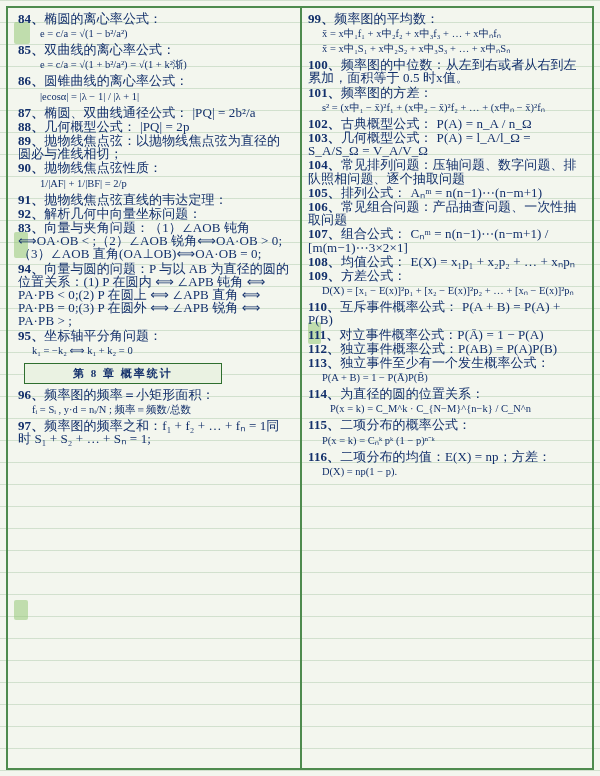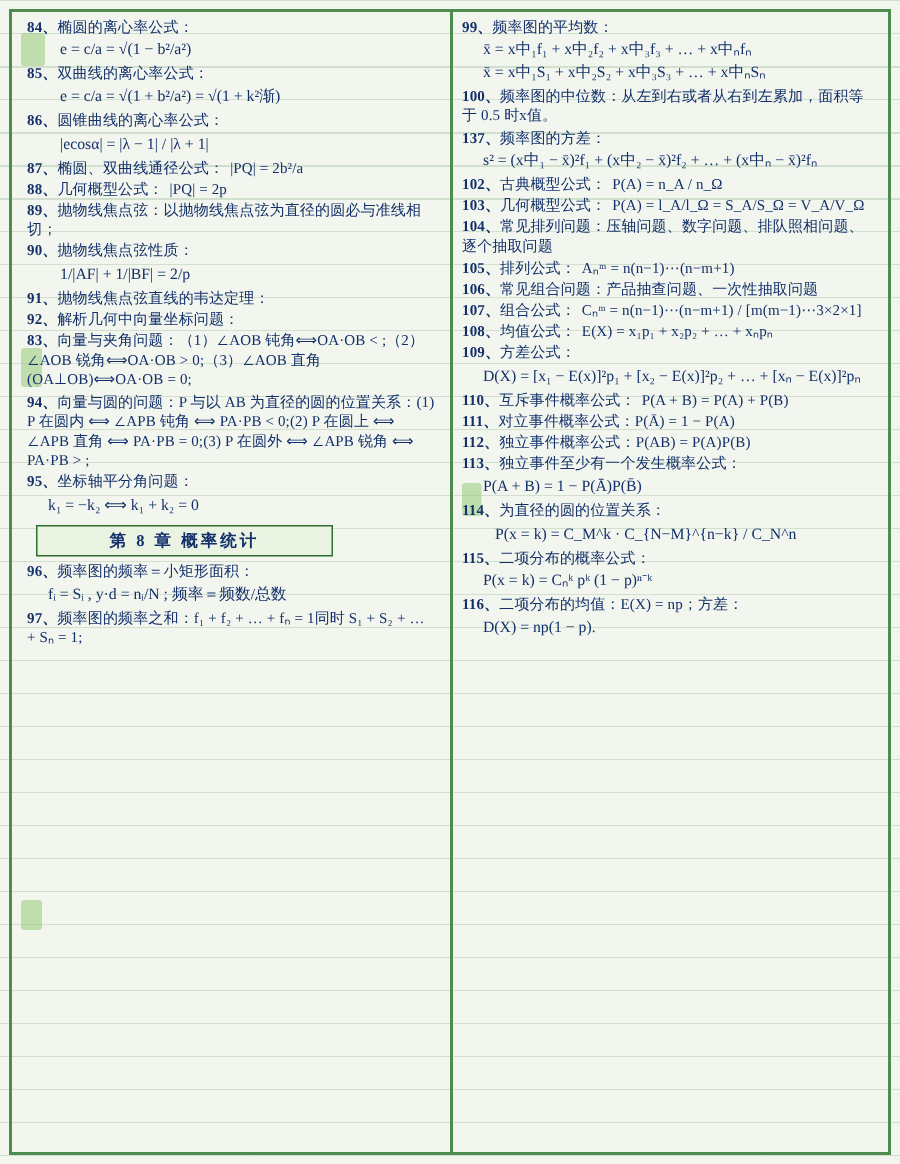--- a/index.html
+++ b/index.html
@@ -45,21 +45,21 @@
   .col{
     width:50%;
     box-sizing:border-box;
     padding:2px 8px 2px 8px;
   }
   .col.left{padding-left:10px;padding-right:10px;}
   .col.right{padding-right:8px;}
   .item{
     display:block;
     color:#13306b;
-    font-size:10px;
+    font-size:13px;
     line-height:13.2px;
     margin:0 0 1px 0;
     letter-spacing:0.1px;
     word-break:break-word;
   }
   .item .num{font-weight:bold;}
   .formula{
     display:block;
     color:#13306b;
     font-size:10.5px;
@@ -149,21 +149,21 @@
     </div>
 
     <div class="col right">
 
       <span class="item"><span class="num">99、</span><span>频率图的平均数：</span></span>
       <span class="formula" style="white-space:pre-line">x̄ = x中₁f₁ + x中₂f₂ + x中₃f₃ + … + x中ₙfₙ
 x̄ = x中₁S₁ + x中₂S₂ + x中₃S₃ + … + x中ₙSₙ</span>
 
       <span class="item"><span class="num">100、</span><span>频率图的中位数：从左到右或者从右到左累加，面积等于 0.5 时x值。</span></span>
 
-      <span class="item"><span class="num">137、</span><span>频率图的方差：</span></span>
+      <span class="item"><span class="num">101、</span><span>频率图的方差：</span></span>
       <span class="formula">s² = (x中₁ − x̄)²f₁ + (x中₂ − x̄)²f₂ + … + (x中ₙ − x̄)²fₙ</span>
 
       <span class="item"><span class="num">102、</span><span>古典概型公式：</span><span style="margin-left:4px">P(A) = n_A / n_Ω</span></span>
 
       <span class="item"><span class="num">103、</span><span>几何概型公式：</span><span style="margin-left:4px">P(A) = l_A/l_Ω = S_A/S_Ω = V_A/V_Ω</span></span>
 
       <span class="item"><span class="num">104、</span><span>常见排列问题：压轴问题、数字问题、排队照相问题、逐个抽取问题</span></span>
 
       <span class="item"><span class="num">105、</span><span>排列公式：</span><span style="margin-left:4px">Aₙᵐ = n(n−1)⋯(n−m+1)</span></span>
 

